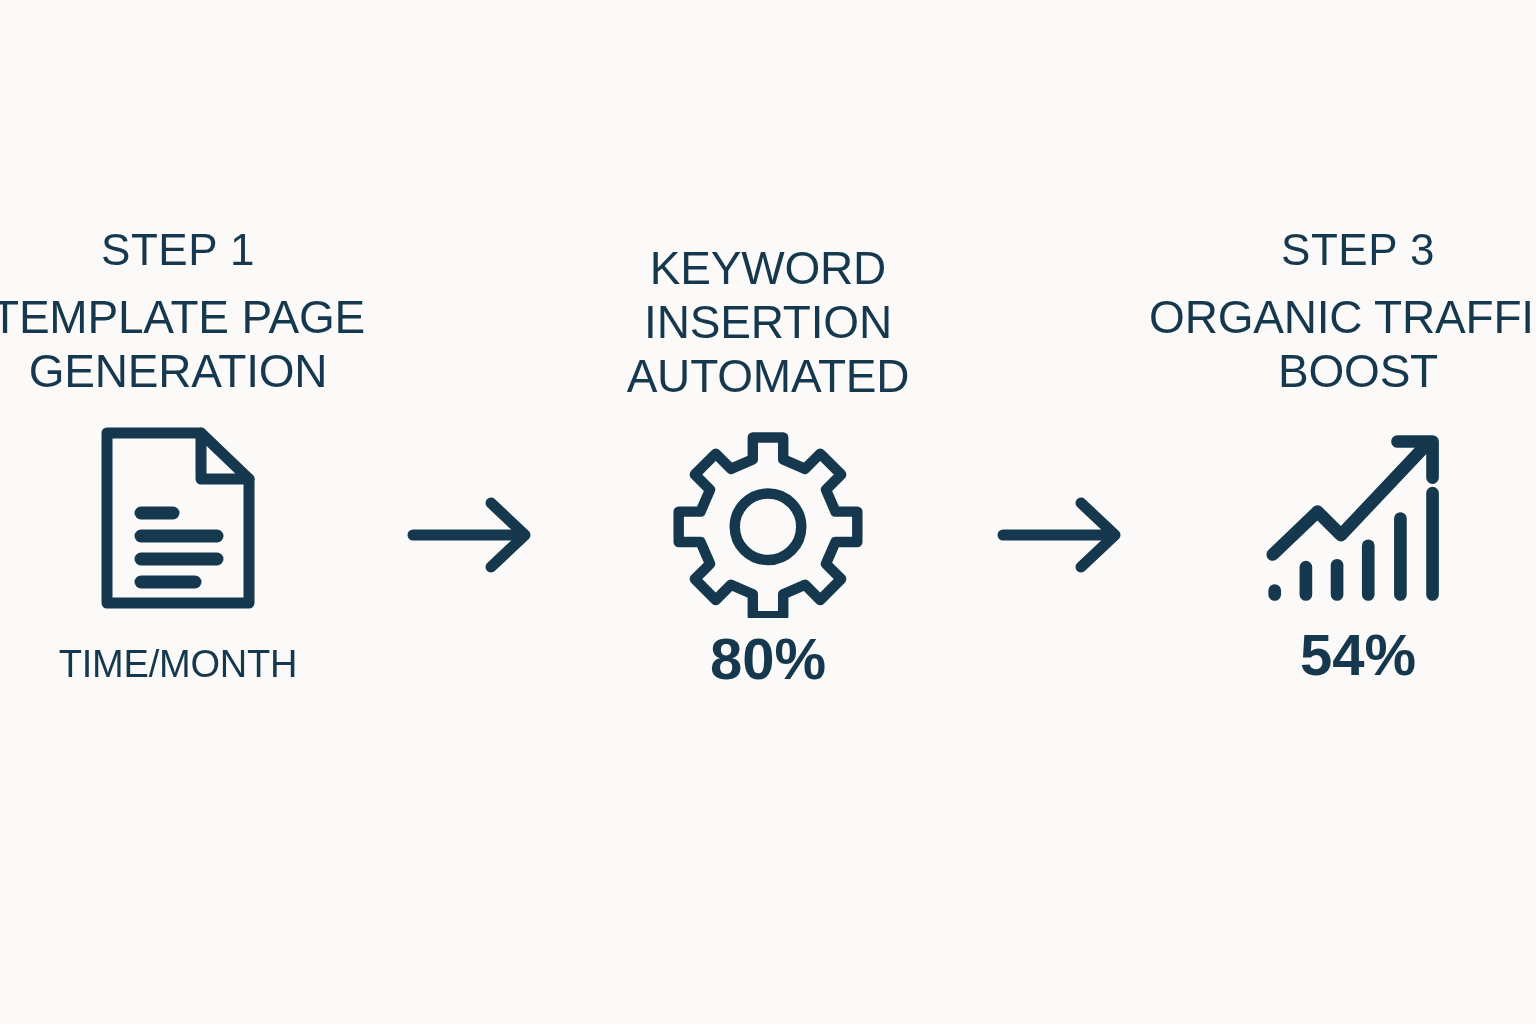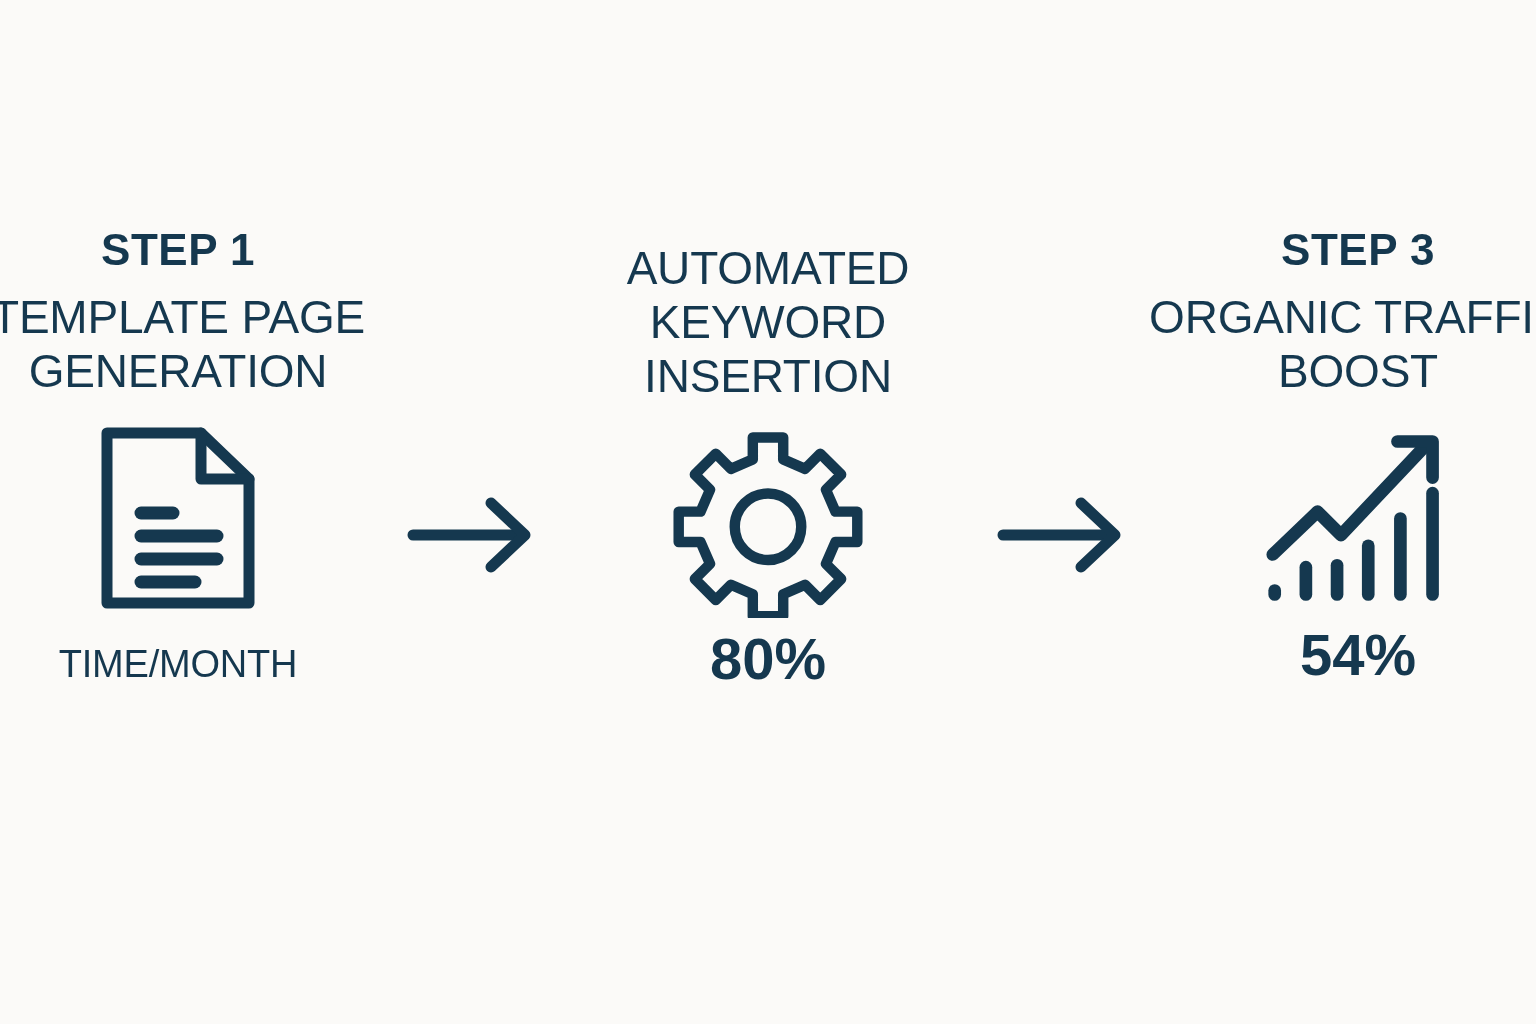--- a/index.html
+++ b/index.html
@@ -37,21 +37,21 @@
   .step-col {
     width: 430px;
     display: flex;
     flex-direction: column;
     align-items: center;
     flex: 0 0 auto;
   }
 
   .step-label {
     font-size: 44px;
-    font-weight: bold;
+    font-weight: normal;
     letter-spacing: 0.5px;
     line-height: 1.12;
     text-align: right;
     color: #15384f;
     margin: 0;
     white-space: nowrap;
   }
 
   .step-title {
     font-size: 46px;
@@ -133,22 +133,22 @@
 
     <div class="arrow-col">
       <svg class="icon-svg" width="140" height="80" viewBox="0 0 140 80" fill="none">
         <line x1="10" y1="40" x2="116" y2="40" stroke="#15384f" stroke-width="11" stroke-linecap="round"></line>
         <polyline points="88,8 122,40 88,72" stroke="#15384f" stroke-width="11" stroke-linecap="round" stroke-linejoin="round" fill="none"></polyline>
       </svg>
     </div>
 
     <div class="step-col">
       <div class="step-title">
+        <div>KEYWORD INSERTION</div>
         <div>AUTOMATED</div>
-        <div>KEYWORD INSERTION</div>
       </div>
       <div class="icon-wrap">
 
         <svg class="icon-svg" width="190" height="190" viewBox="0 0 200 200" fill="none">
           <path d="M84 10 H116 V33 L139 43 L155 27 L177 49 L161 65 L171 88 H194 V120 H171 L161 143 L177 159 L155 181 L139 165 L116 175 V198 H84 V175 L61 165 L45 181 L23 159 L39 143 L29 120 H6 V88 H29 L39 65 L23 49 L45 27 L61 43 L84 33 Z" stroke="#15384f" stroke-width="11" stroke-linejoin="round" stroke-linecap="round" fill="none"></path>
           <circle cx="100" cy="104" r="35" stroke="#15384f" stroke-width="11" fill="none"></circle>
         </svg>
       </div>
       <div class="stat-value">80%</div>
     </div>

